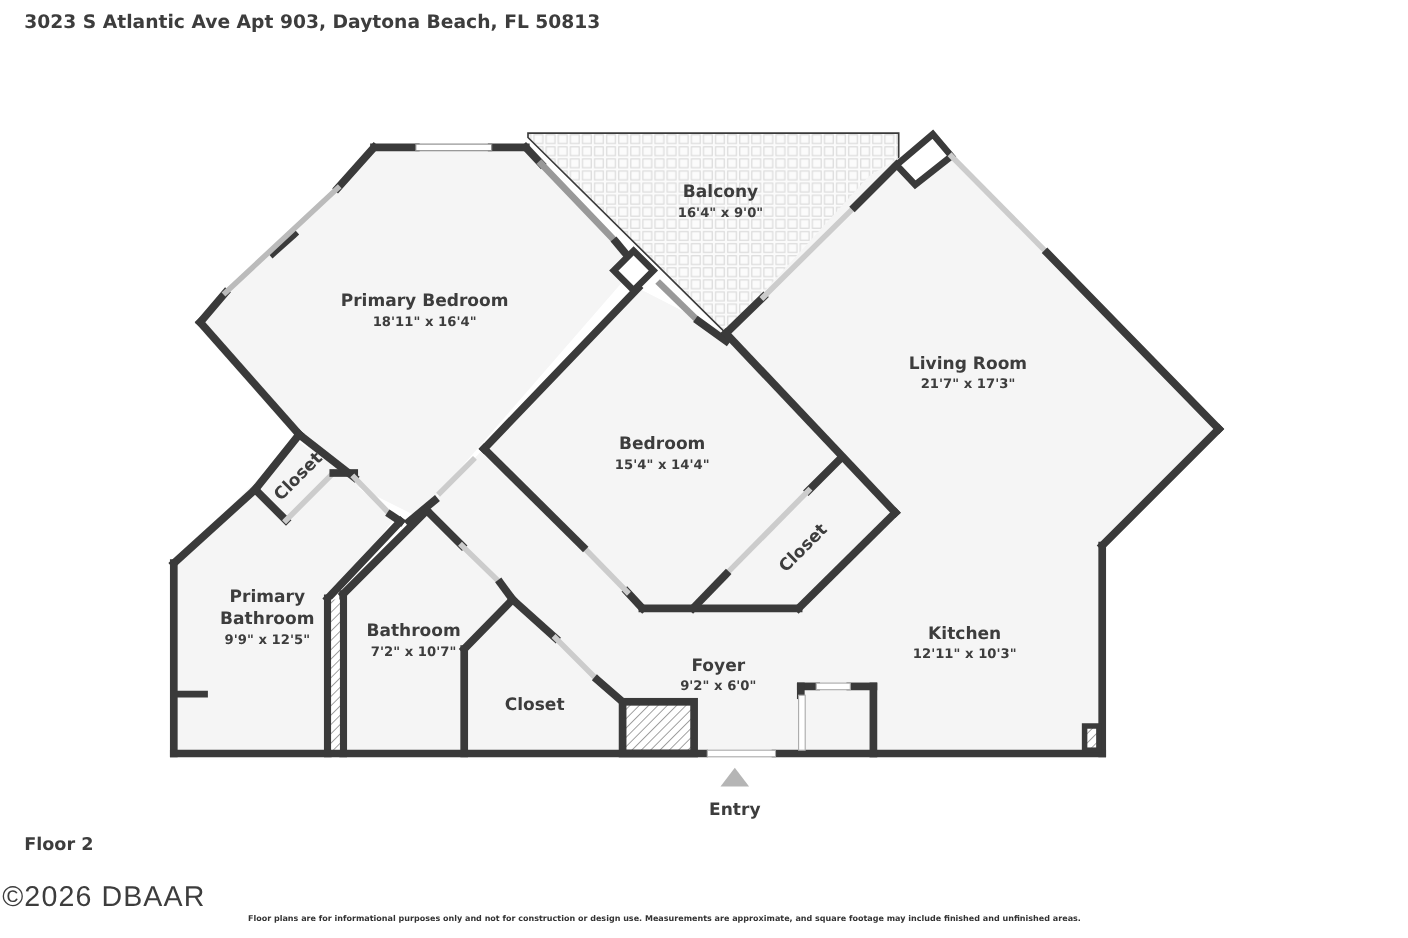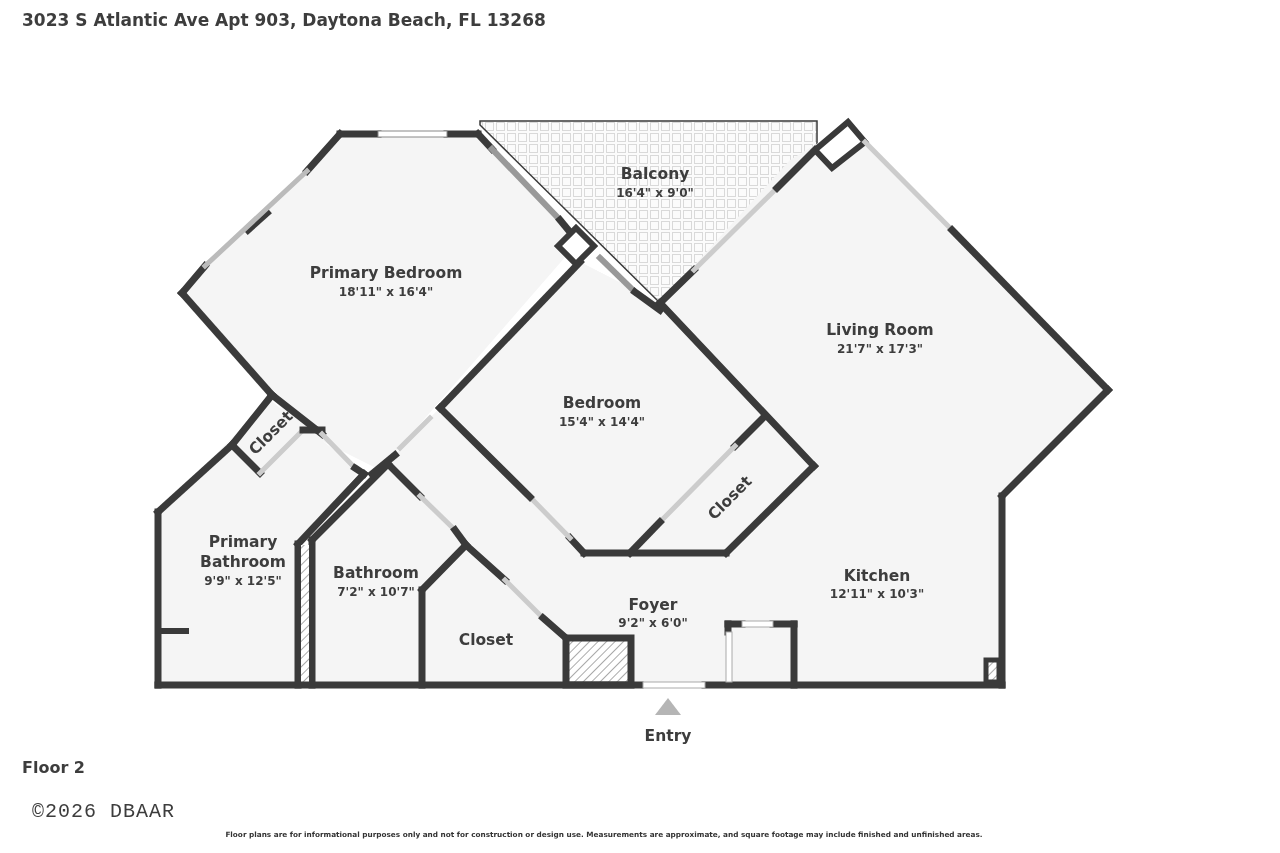--- a/index.html
+++ b/index.html
@@ -1,29 +1,29 @@
 <!DOCTYPE html>
 <html><head>
 <meta charset="utf-8">
 <style>
   html, body { margin:0; padding:0; background:#ffffff; }
   body { width:1280px; height:853px; position:relative; overflow:hidden; font-family:"DejaVu Sans", "Liberation Sans", sans-serif; color:#3d3d3d; }
   .address { position:absolute; left:22px; top:10px; font-size:17px; font-weight:bold; color:#3d3d3d; letter-spacing:0px; }
   .floor-label { position:absolute; left:22px; top:758px; font-size:16px; font-weight:bold; color:#3d3d3d; }
-  .copyright { position:absolute; left:2px; top:800px; font-size:20px; font-family:Liberation Mono, monospace; font-weight:normal; color:#3d3d3d; letter-spacing:1px;margin-left:30px; }
+  .copyright { position:absolute; left:2px; top:800px; font-size:26px; font-family:Liberation Sans, sans-serif; font-weight:normal; color:#3d3d3d; letter-spacing:1px; }
   .disclaimer { position:absolute; left:0; width:1208px; top:830px; text-align:center; font-size:7.3px; font-weight:bold; color:#333; }
   svg.plan { position:absolute; left:0; top:0; }
   .room-name { font-size:15.5px; font-weight:bold; fill:#3d3d3d; text-anchor:middle; font-family:"DejaVu Sans", "Liberation Sans", sans-serif; }
   .room-dim { font-size:12px; font-weight:bold; fill:#3d3d3d; text-anchor:middle; font-family:"DejaVu Sans", "Liberation Sans", sans-serif; }
   .entry-label { font-size:15.5px; font-weight:bold; fill:#3d3d3d; text-anchor:middle; font-family:"DejaVu Sans", "Liberation Sans", sans-serif; }
 </style>
 </head>
 <body>
 
-<div class="address">3023 S Atlantic Ave Apt 903, Daytona Beach, FL 13268</div>
+<div class="address">3023 S Atlantic Ave Apt 903, Daytona Beach, FL 50813</div>
 
 <svg class="plan" width="1280" height="853" viewBox="0 0 1280 853">
   <defs>
     <pattern id="tile" width="11" height="11" patternUnits="userSpaceOnUse">
       <rect width="11" height="11" fill="#fbfbfb"></rect>
       <rect x="1.5" y="1.5" width="8" height="8" fill="none" stroke="#d9d9d9" stroke-width="1"></rect>
     </pattern>
     <pattern id="hatch" width="6" height="6" patternUnits="userSpaceOnUse" patternTransform="rotate(45)">
       <rect width="6" height="6" fill="#ffffff"></rect>
       <line x1="0" y1="0" x2="0" y2="6" stroke="#555" stroke-width="1"></line>

